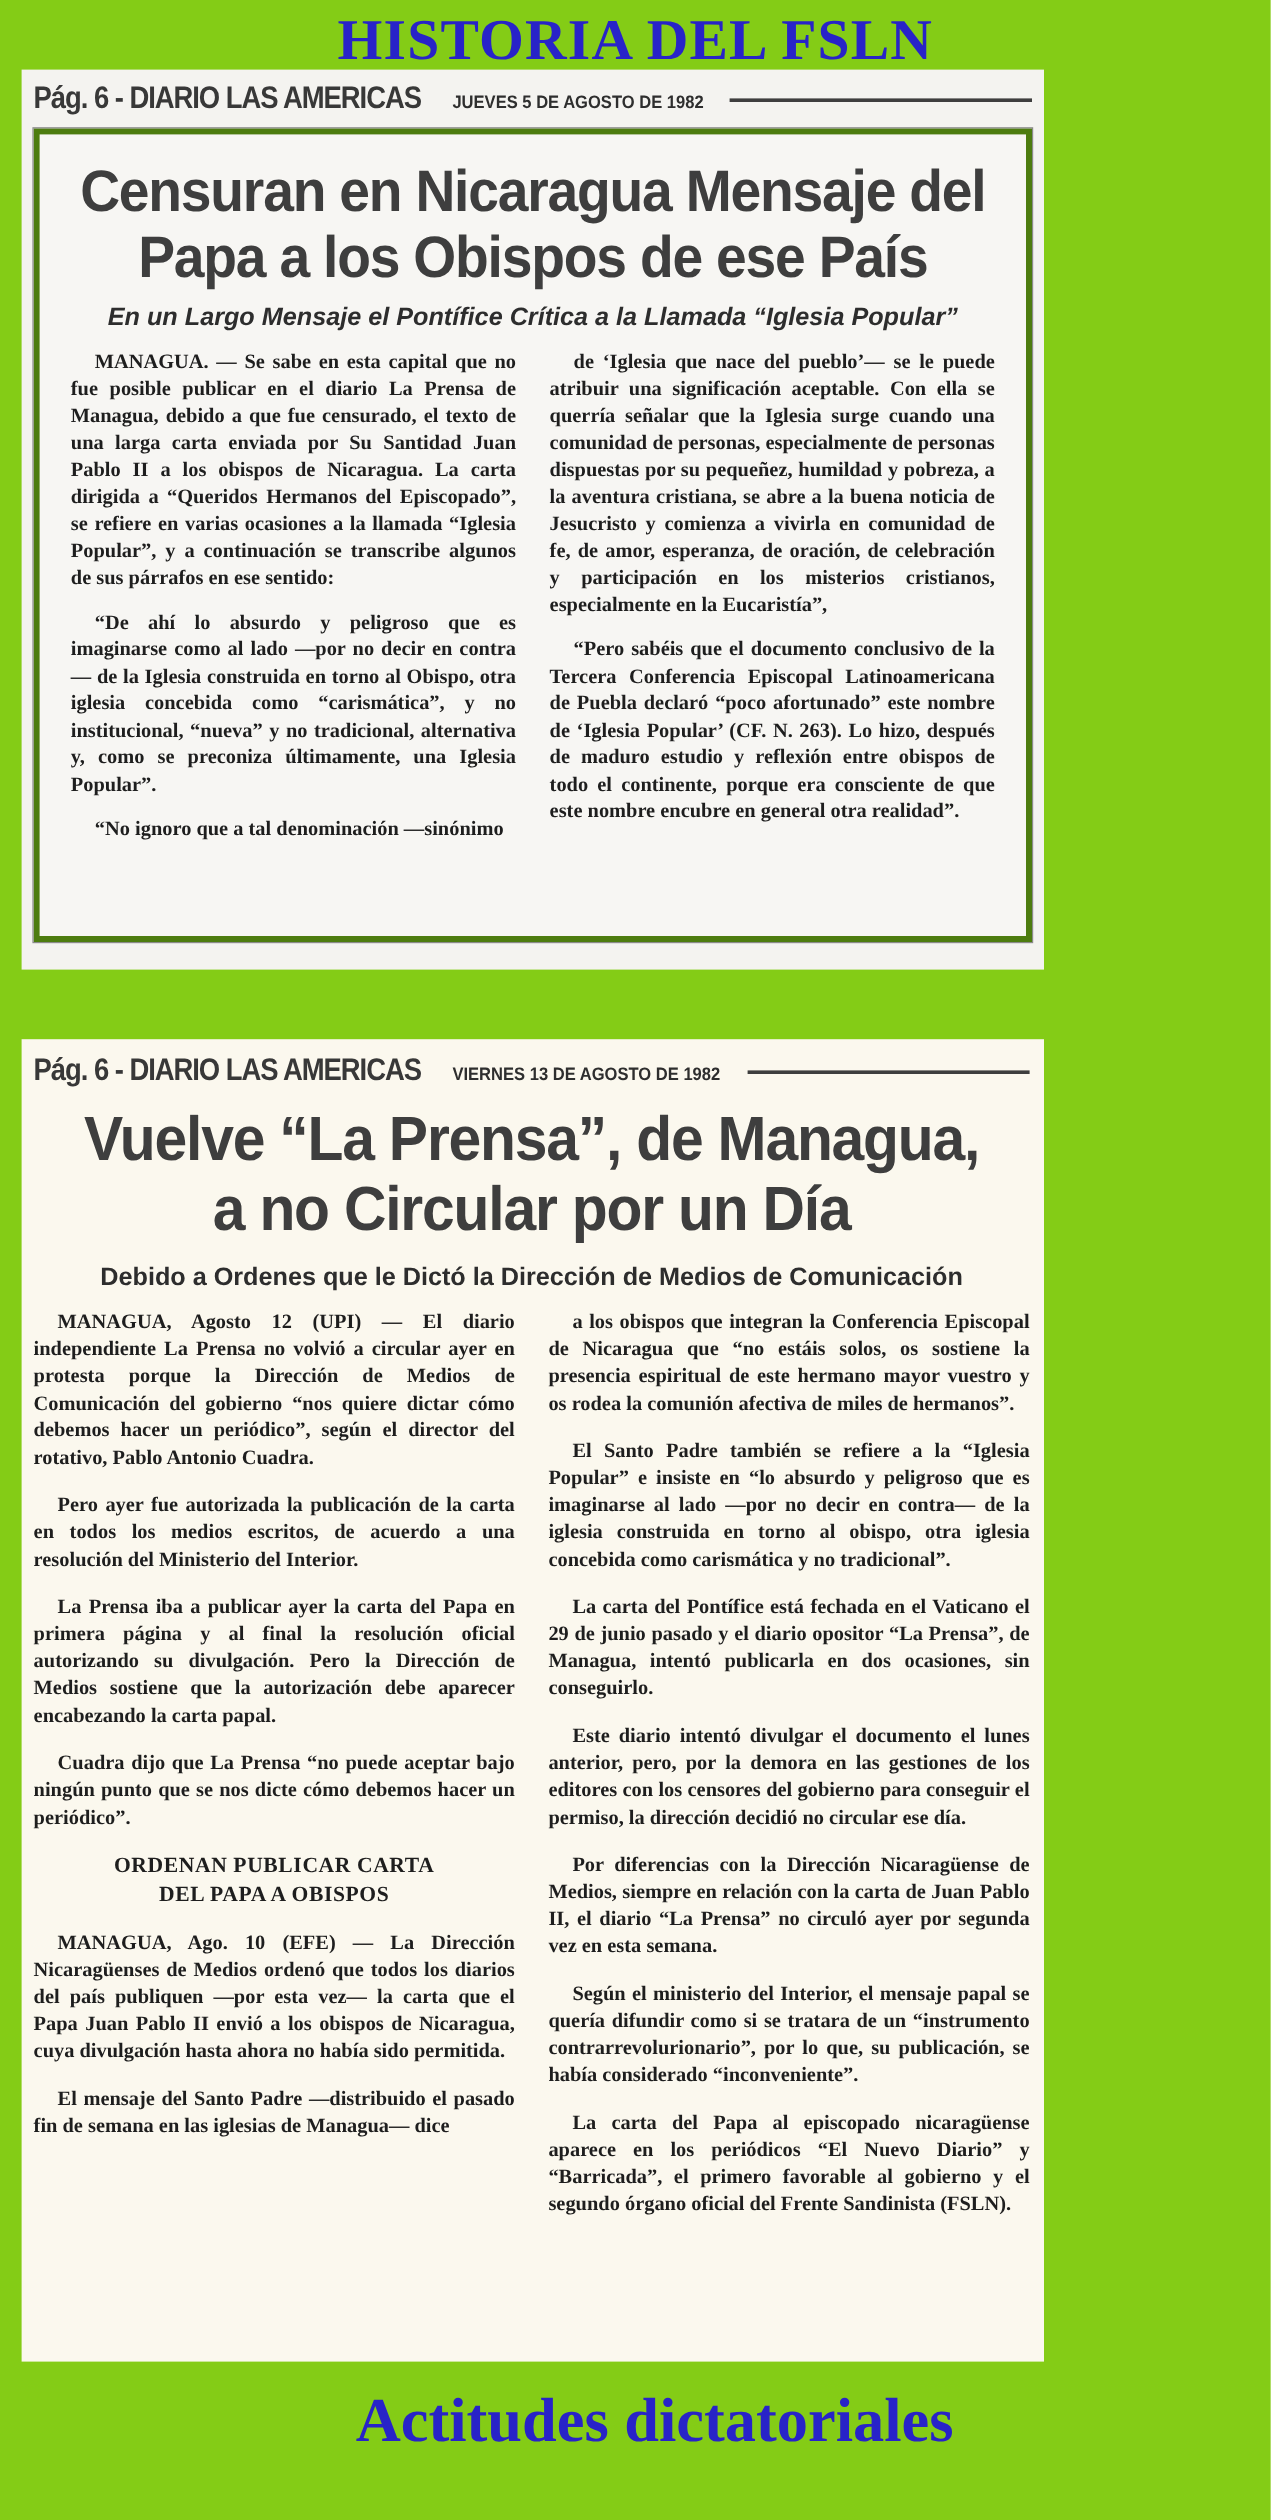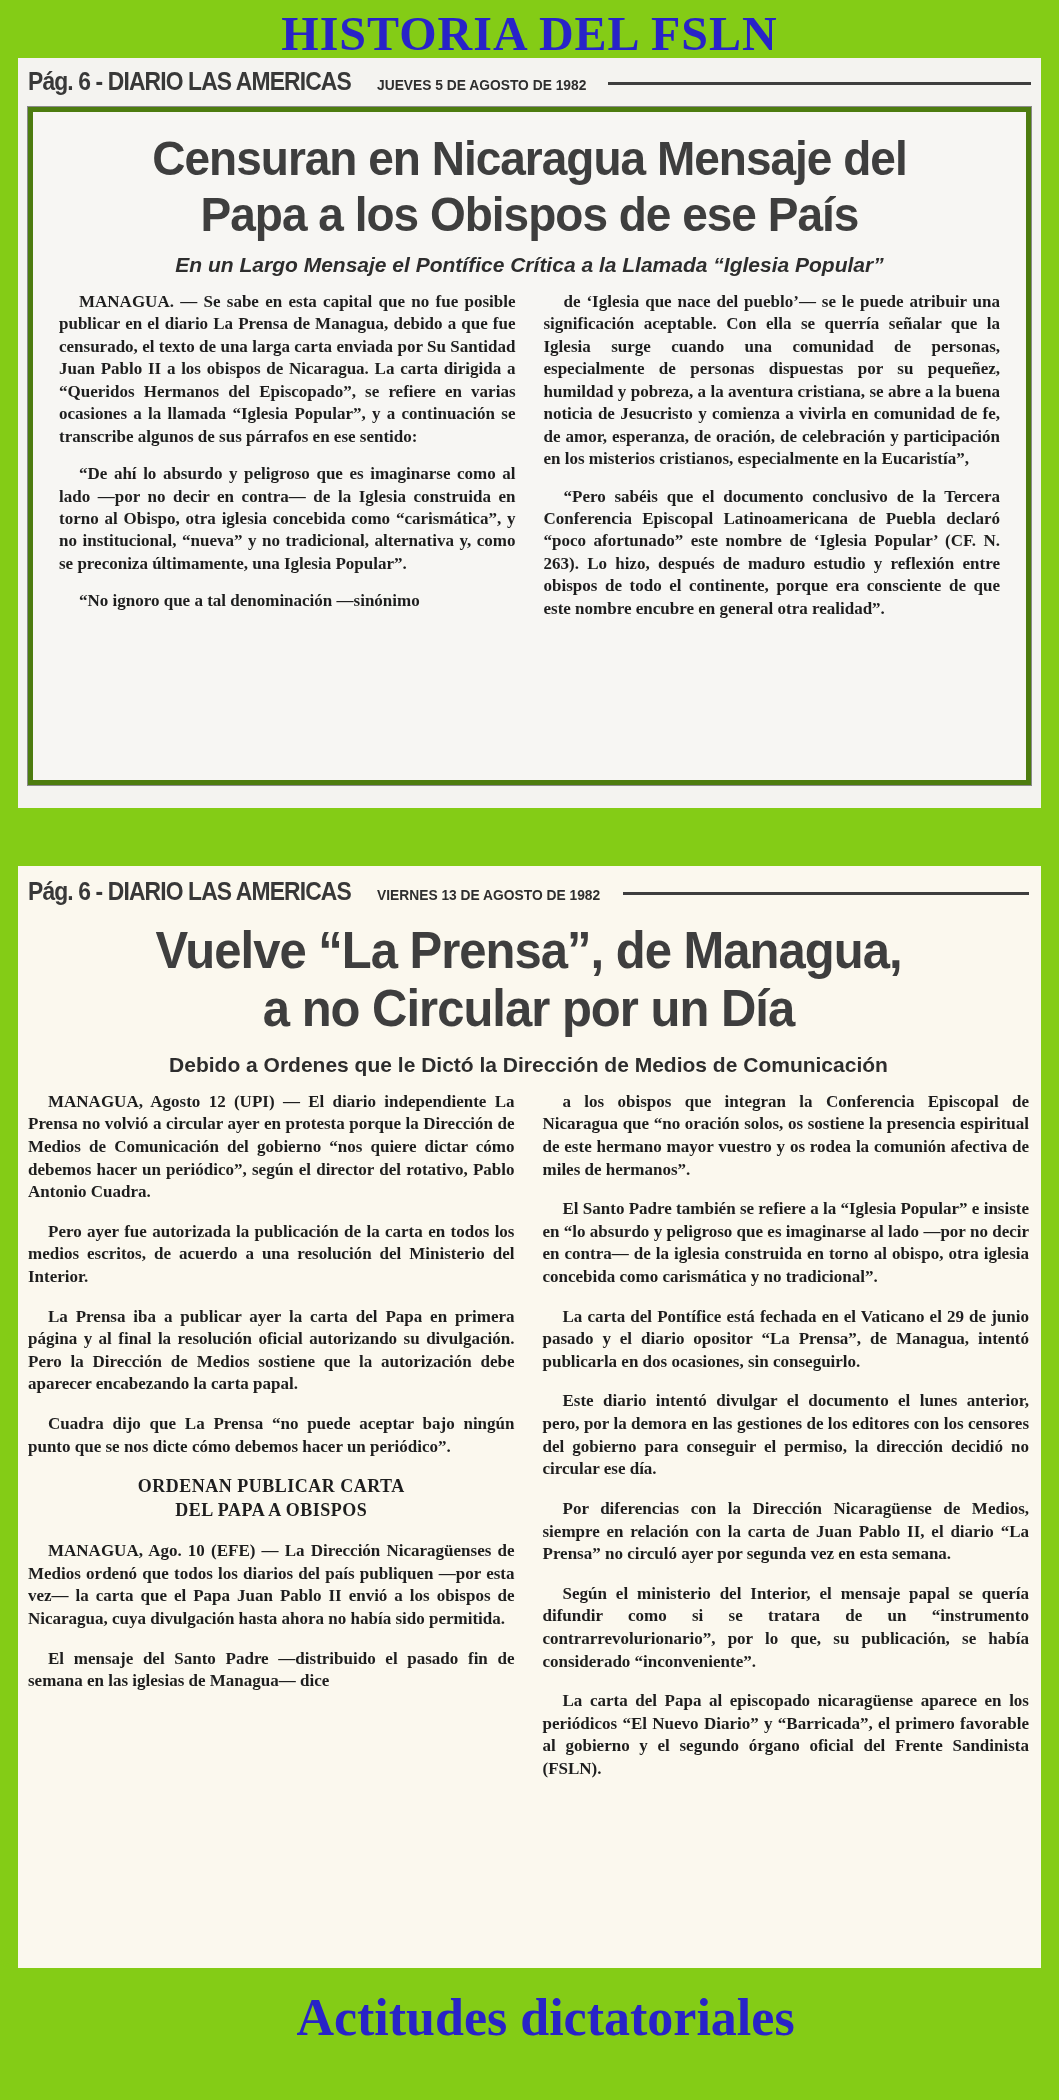--- a/index.html
+++ b/index.html
@@ -10,21 +10,21 @@
   }
   .blue-title {
     position:absolute; left:0; width:100%; text-align:center;
     font-family:"Liberation Serif", serif; font-weight:700;
     color:#2823c8;
   }
   .blue-title.top { top:6px; font-size:48px; letter-spacing:1px; }
   .blue-title.bottom { top:1988px; font-size:52px;padding-left:32px; }
 
   
-  .clipping { position:absolute; left:18px; width:1023px; }
+  .clipping { position:absolute; left:18px; width:852px; }
   .c1 { top:58px; height:750px; background:#f4f3f0; padding:8px 10px 0 10px; }
   .c2 { top:866px; height:1102px; background:#fbf8ee; padding:10px 12px 0 10px; }
 
   .masthead-row { display:flex; align-items:baseline; white-space:nowrap; }
   .masthead {
     font-family:"Liberation Sans", sans-serif; font-weight:700;
     font-size:26px; color:#383838; transform:scaleX(0.88); transform-origin:left center;
     letter-spacing:-1px;
   }
   .mast-date {
@@ -125,21 +125,21 @@
         <p class="para">La Prensa iba a publicar ayer la carta del Papa en primera página y al final la resolución oficial autorizando su divulgación. Pero la Dirección de Medios sostiene que la autorización debe aparecer encabezando la carta papal.</p>
         <p class="para">Cuadra dijo que La Prensa “no puede aceptar bajo ningún punto que se nos dicte cómo debemos hacer un periódico”.</p>
         <h4 class="subhead">
           <div>ORDENAN PUBLICAR CARTA</div>
           <div>DEL PAPA A OBISPOS</div>
         </h4>
         <p class="para">MANAGUA, Ago. 10 (EFE) — La Dirección Nicaragüenses de Medios ordenó que todos los diarios del país publiquen —por esta vez— la carta que el Papa Juan Pablo II envió a los obispos de Nicaragua, cuya divulgación hasta ahora no había sido permitida.</p>
         <p class="para">El mensaje del Santo Padre —distribuido el pasado fin de semana en las iglesias de Managua— dice</p>
       </div>
       <div class="col right">
-        <p class="para">a los obispos que integran la Conferencia Episcopal de Nicaragua que “no oración solos, os sostiene la presencia espiritual de este hermano mayor vuestro y os rodea la comunión afectiva de miles de hermanos”.</p>
+        <p class="para">a los obispos que integran la Conferencia Episcopal de Nicaragua que “no estáis solos, os sostiene la presencia espiritual de este hermano mayor vuestro y os rodea la comunión afectiva de miles de hermanos”.</p>
         <p class="para">El Santo Padre también se refiere a la “Iglesia Popular” e insiste en “lo absurdo y peligroso que es imaginarse al lado —por no decir en contra— de la iglesia construida en torno al obispo, otra iglesia concebida como carismática y no tradicional”.</p>
         <p class="para">La carta del Pontífice está fechada en el Vaticano el 29 de junio pasado y el diario opositor “La Prensa”, de Managua, intentó publicarla en dos ocasiones, sin conseguirlo.</p>
         <p class="para">Este diario intentó divulgar el documento el lunes anterior, pero, por la demora en las gestiones de los editores con los censores del gobierno para conseguir el permiso, la dirección decidió no circular ese día.</p>
         <p class="para">Por diferencias con la Dirección Nicaragüense de Medios, siempre en relación con la carta de Juan Pablo II, el diario “La Prensa” no circuló ayer por segunda vez en esta semana.</p>
         <p class="para">Según el ministerio del Interior, el mensaje papal se quería difundir como si se tratara de un “instrumento contrarrevolurionario”, por lo que, su publicación, se había considerado “inconveniente”.</p>
         <p class="para">La carta del Papa al episcopado nicaragüense aparece en los periódicos “El Nuevo Diario” y “Barricada”, el primero favorable al gobierno y el segundo órgano oficial del Frente Sandinista (FSLN).</p>
       </div>
     </div>
   </section>
 

